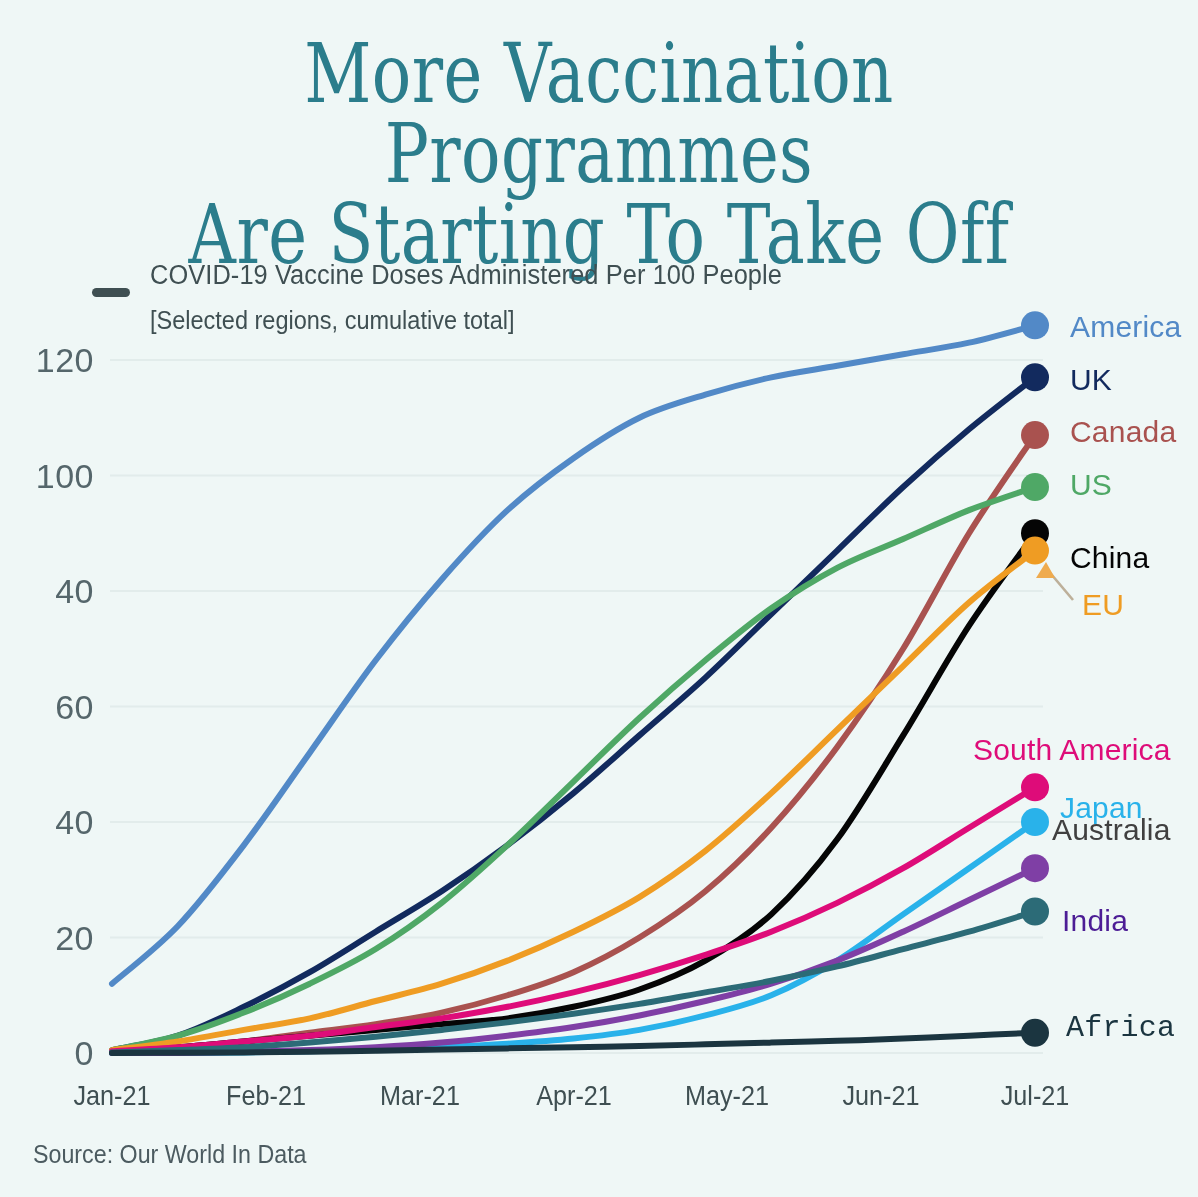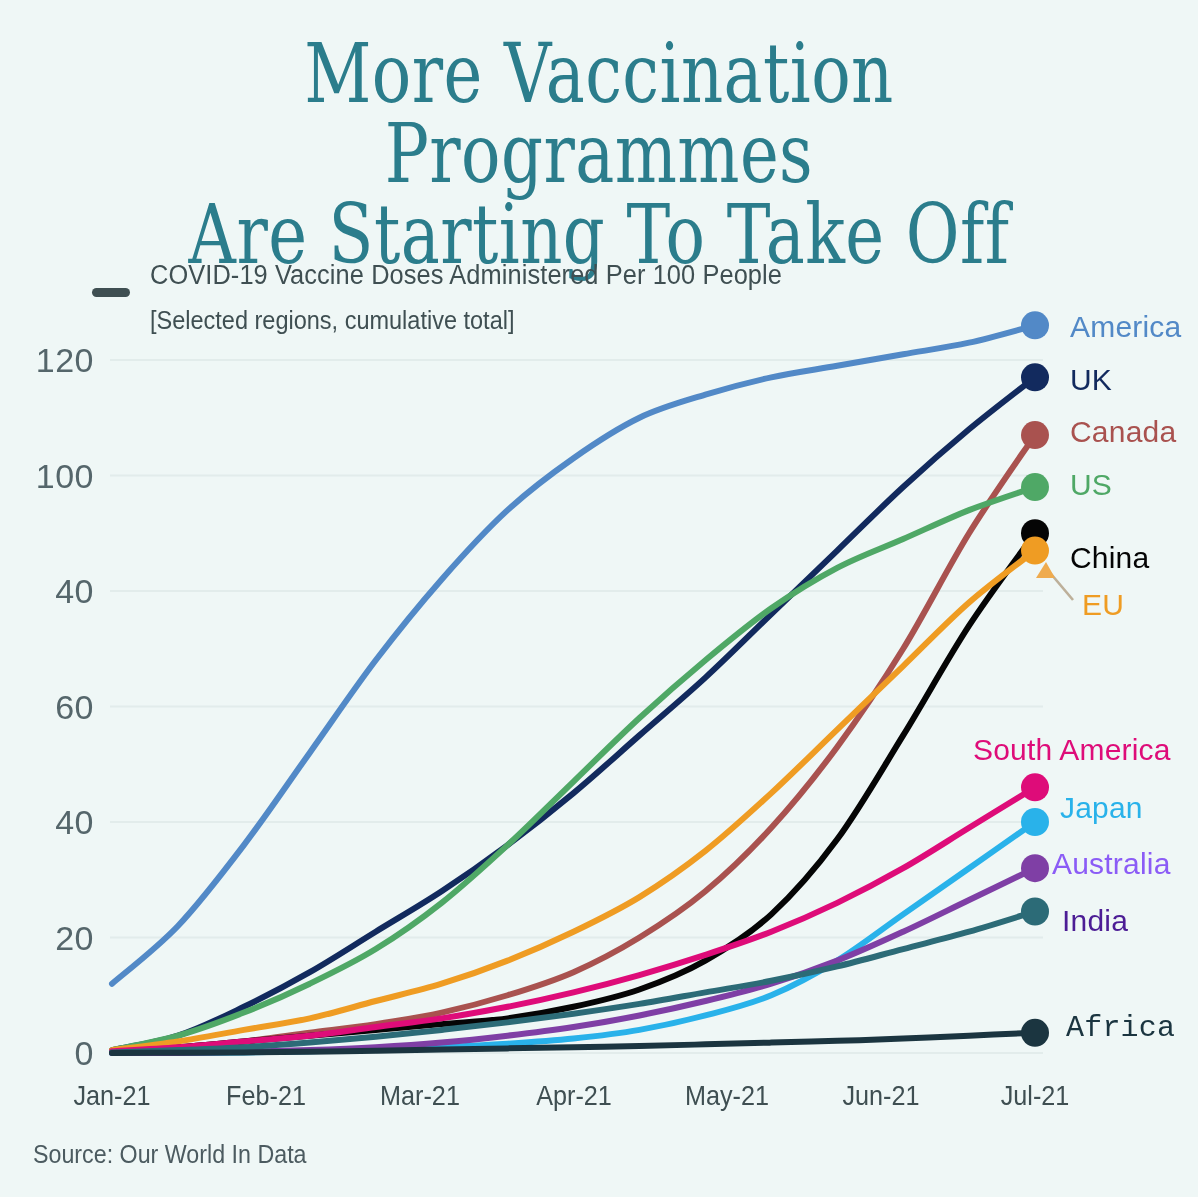--- a/index.html
+++ b/index.html
@@ -197,20 +197,20 @@
 
   <div id="series-labels">
       <div class="series-label" style="left: 1070px; top: 310px; color: rgb(82, 137, 199);">America</div>
       <div class="series-label" style="left: 1070px; top: 363px; color: rgb(18, 42, 94);">UK</div>
       <div class="series-label" style="left: 1070px; top: 415px; color: rgb(169, 82, 79);">Canada</div>
       <div class="series-label" style="left: 1070px; top: 468px; color: rgb(79, 168, 102);">US</div>
       <div class="series-label" style="left: 1070px; top: 517px; color: rgb(5, 5, 5); margin-top: 24px;">China</div>
       <div class="series-label" style="left: 1082px; top: 588px; color: rgb(239, 156, 35);">EU</div>
       <div class="series-label" style="left: 973px; top: 733px; color: rgb(222, 12, 121);">South America</div>
       <div class="series-label" style="left: 1060px; top: 791px; color: rgb(41, 178, 234);">Japan</div>
-      <div class="series-label" style="left: 1052px; top: 847px; color: #8b5cf6;">Australia</div>
+      <div class="series-label" style="left: 1052px; top: 813px; color: #404040;">Australia</div>
       <div class="series-label" style="left: 1062px; top: 904px; color: #4c1d95;">India</div>
       <div class="series-label" style="left: 1066px; top: 1011px; color: rgb(27, 53, 64); font-family: Liberation Mono, monospace;">Africa</div>
     </div>
 
   <div id="source">Source: Our World In Data</div>
 
 </div>
 
 </body></html>

